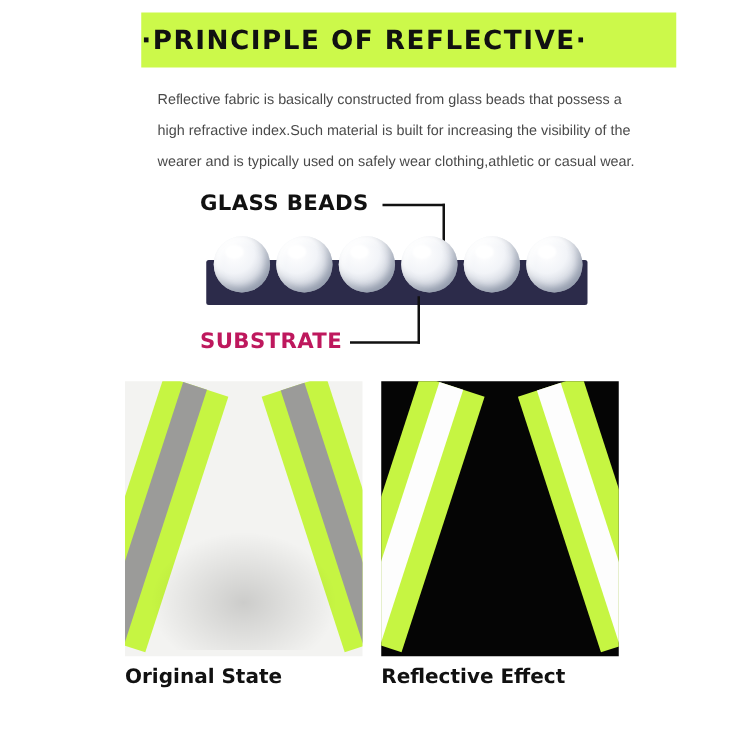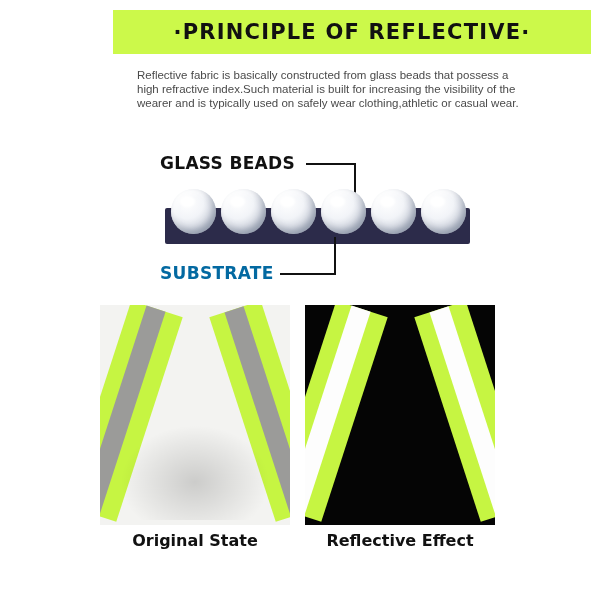--- a/index.html
+++ b/index.html
@@ -19,46 +19,44 @@
     height: 600px;
     background: #ffffff;
     box-sizing: border-box;
   }
 
   
   .banner {
     position: absolute;
     left: 113px;
     top: 10px;
-    width: 478px;
+    width: 428px;
     height: 44px;
     background: #ccf94a;
     display: flex;
     align-items: center;
-    justify-content: center;
   }
   .banner-title {
     font-family: "DejaVu Sans", sans-serif;
     font-weight: bold;
     font-size: 21px;
     letter-spacing: 1.2px;
     color: #111111;
     white-space: nowrap;
   }
 
   
   .description {
     position: absolute;
     left: 126px;
     top: 68px;
     width: 390px;
     font-size: 11.5px;
-    line-height: 14px;
+    line-height: 25px;
     color: #4a4a4a;
-    margin-left: 11px;
   }
 
   
   .diagram {
     position: absolute;
     left: 0;
     top: 145px;
     width: 568px;
     height: 150px;
   }
@@ -72,21 +70,21 @@
     color: #111111;
     letter-spacing: 0.3px;
   }
   .label-substrate {
     position: absolute;
     left: 160px;
     top: 118px;
     font-family: "DejaVu Sans", sans-serif;
     font-weight: bold;
     font-size: 17px;
-    color: #0369a1;
+    color: #be185d;
     letter-spacing: 0.3px;
   }
   
   .leader {
     position: absolute;
     background: #111111;
   }
   .lead-g-h { left: 306px; top: 18px; width: 50px; height: 2px; }
   .lead-g-v { left: 354px; top: 18px; width: 2px; height: 36px; }
   .lead-s-h { left: 280px; top: 128px; width: 56px; height: 2px; }
@@ -206,21 +204,20 @@
     left: 20px;
     top: 120px;
     width: 150px;
     height: 95px;
     background: radial-gradient(ellipse at 50% 60%, rgba(0,0,0,0.16) 0%, rgba(0,0,0,0) 70%);
   }
   .caption {
     position: absolute;
     top: 226px;
     width: 190px;
-    text-align: center;
     font-family: "DejaVu Sans", sans-serif;
     font-weight: bold;
     font-size: 16px;
     color: #111111;
   }
 </style>
 </head>
 <body>
 
 <div class="page">

